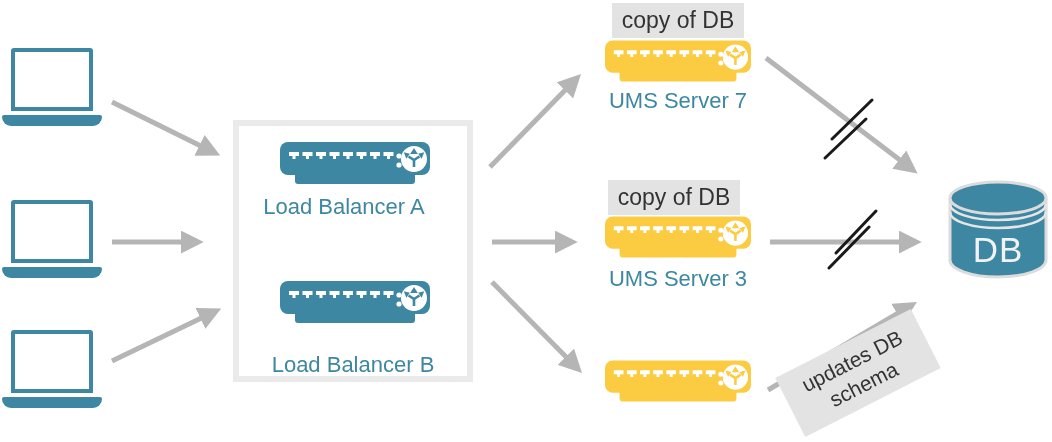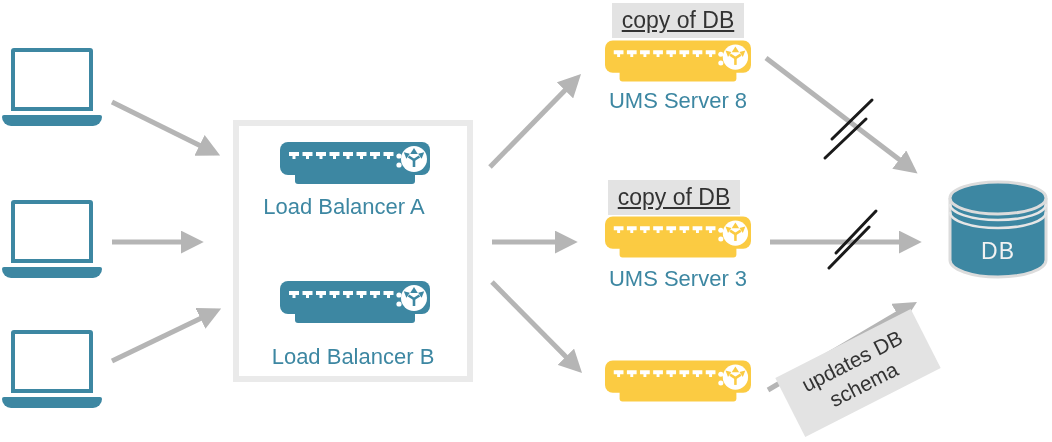--- a/index.html
+++ b/index.html
@@ -32,31 +32,31 @@
   .node-icon{position:absolute;}
   .teal-node{color:var(--teal);}
   .yellow-node{color:var(--yellow);}
 
   .node-label{
     position:absolute;font-size:22px;color:var(--teal);text-align:center;
     white-space:nowrap;
   }
   .badge{
     position:absolute;background:var(--badge_bg);color:var(--badge_text);
-    font-size:23px;text-align:center;line-height:35px;height:35px;text-decoration:underline;
+    font-size:23px;text-align:center;line-height:35px;height:35px;
   }
   .annotation{
     position:absolute;left:782px;top:340px;width:152px;height:66px;
     background:var(--badge_bg);color:var(--badge_text);font-size:21px;line-height:1.25;
     display:flex;align-items:center;justify-content:center;text-align:center;
     transform:rotate(-27deg);
   }
   .db-label{
-    position:absolute;left:946px;top:238px;width:104px;text-align:center;
-    color:var(--db_text);font-size:23px;letter-spacing:1px;
+    position:absolute;left:946px;top:230px;width:104px;text-align:center;
+    color:var(--db_text);font-size:35px;letter-spacing:1px;
   }
 </style>
 </head>
 <body>
 
 <div class="canvas">
 
   <svg width="0" height="0" style="position:absolute" aria-hidden="true">
     <defs>
       <symbol id="srv" viewBox="0 0 150 43">
@@ -138,27 +138,27 @@
   <div class="lb-box"></div>
 
   <svg class="node-icon teal-node" style="left:280px;top:142px" width="150" height="43">
       <use href="#srv"></use>
     </svg>
   <div class="node-label" style="left:233px;top:194px;width:222px">Load Balancer A</div>
 
   <svg class="node-icon teal-node" style="left:280px;top:281px" width="150" height="43">
       <use href="#srv"></use>
     </svg>
-  <div class="node-label" style="left:233px;top:344px;width:240px">Load Balancer B</div>
+  <div class="node-label" style="left:233px;top:352px;width:240px">Load Balancer B</div>
 
   <div class="badge" style="left:612px;top:3px;width:132px">copy of DB</div>
   <svg class="node-icon yellow-node" style="left:605px;top:40px" width="146" height="43">
       <use href="#srv"></use>
     </svg>
-  <div class="node-label" style="left:598px;top:88px;width:160px">UMS Server 8</div>
+  <div class="node-label" style="left:598px;top:88px;width:160px">UMS Server 7</div>
 
   <div class="badge" style="left:608px;top:180px;width:132px">copy of DB</div>
   <svg class="node-icon yellow-node" style="left:605px;top:216px" width="146" height="43">
       <use href="#srv"></use>
     </svg>
   <div class="node-label" style="left:598px;top:266px;width:160px">UMS Server 3</div>
 
   <svg class="node-icon yellow-node" style="left:605px;top:360px" width="146" height="43">
       <use href="#srv"></use>
     </svg>

